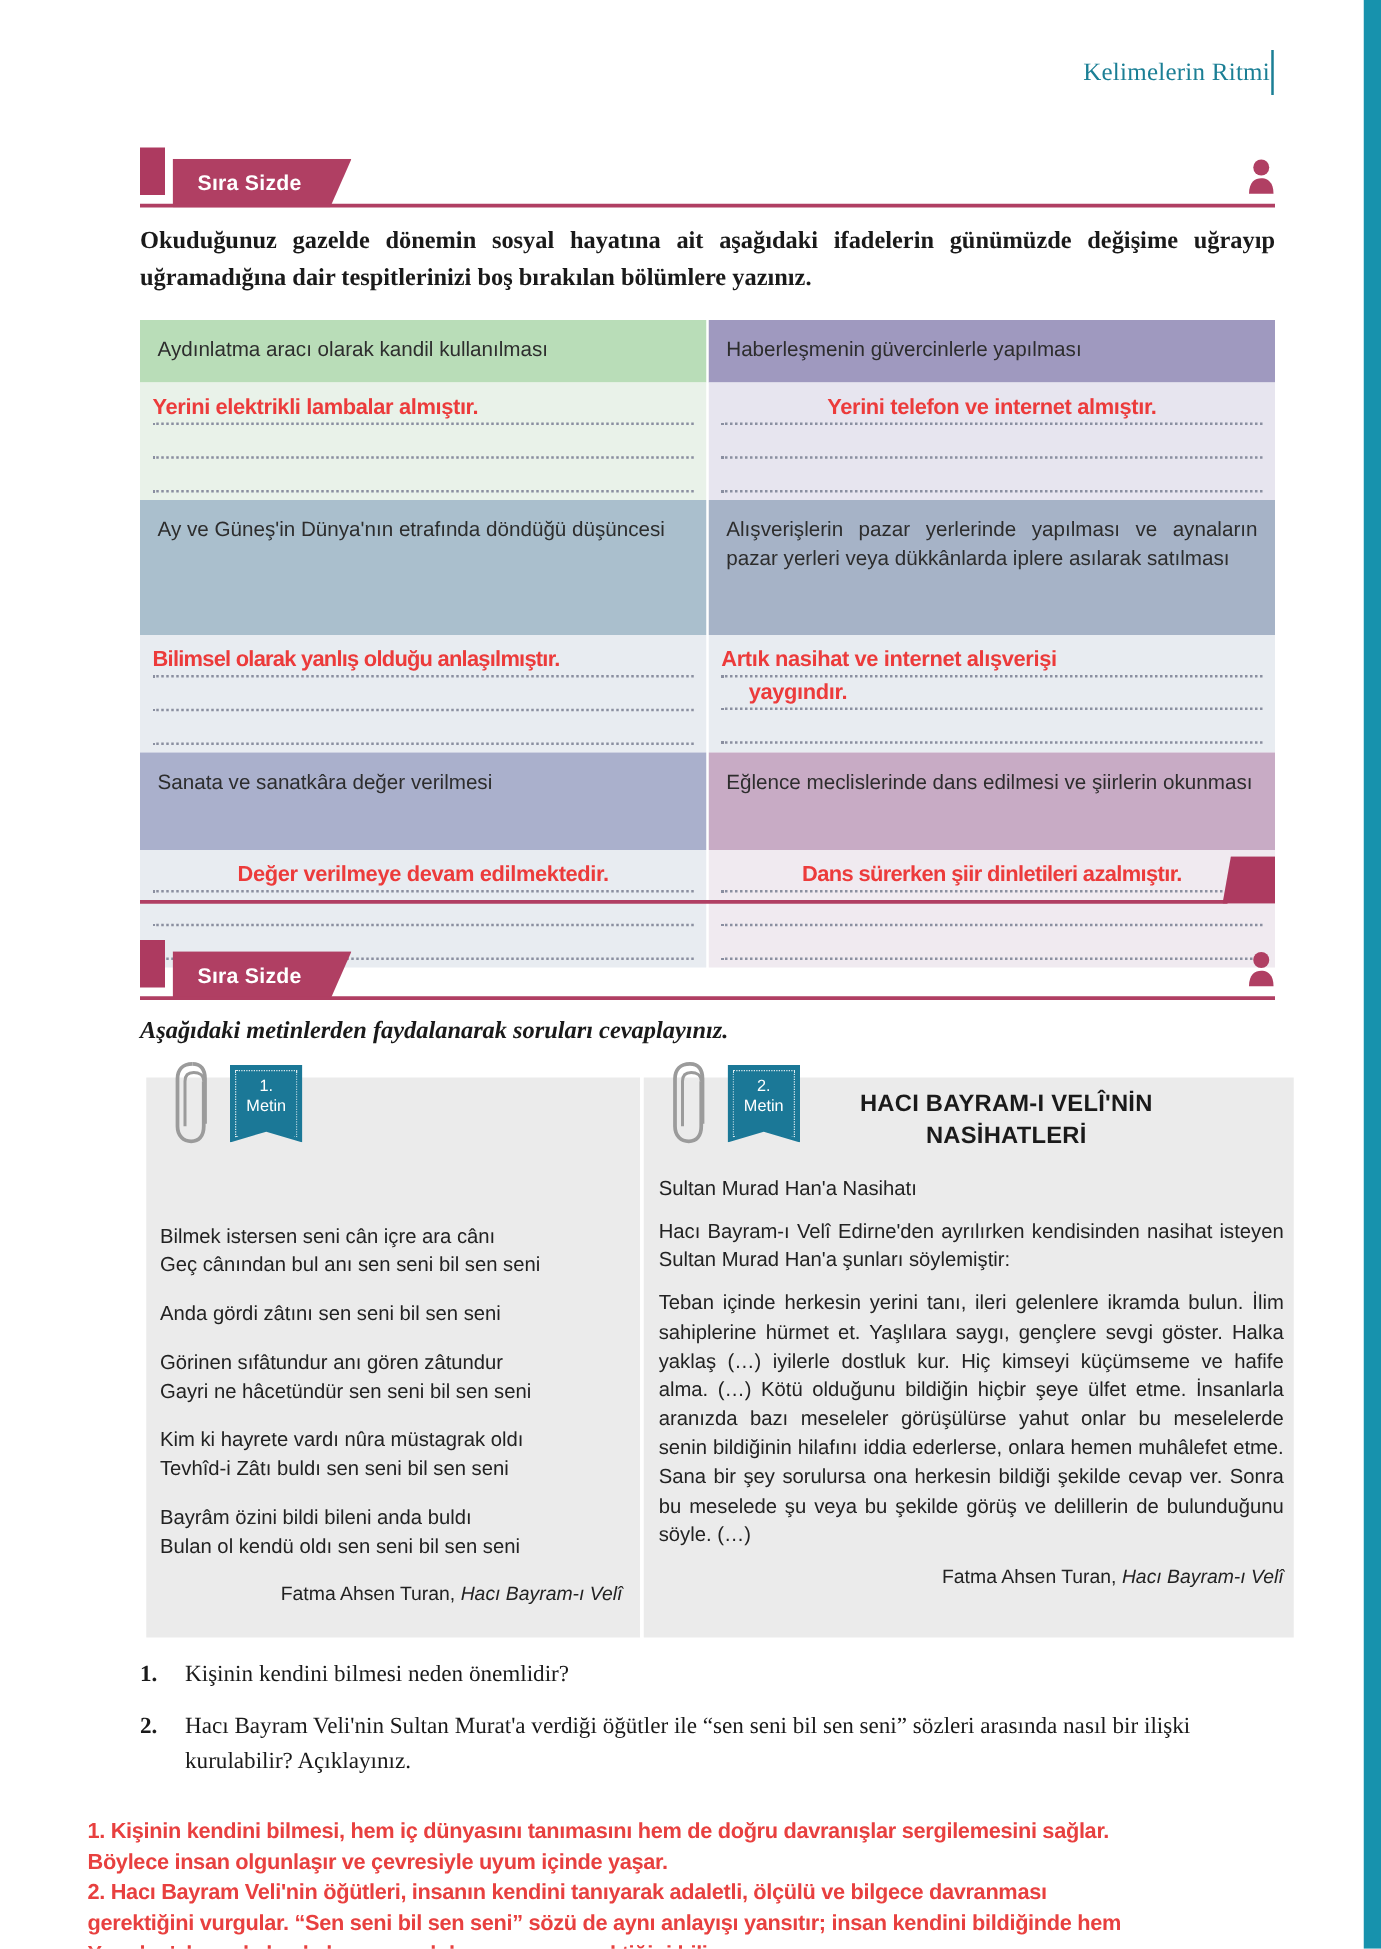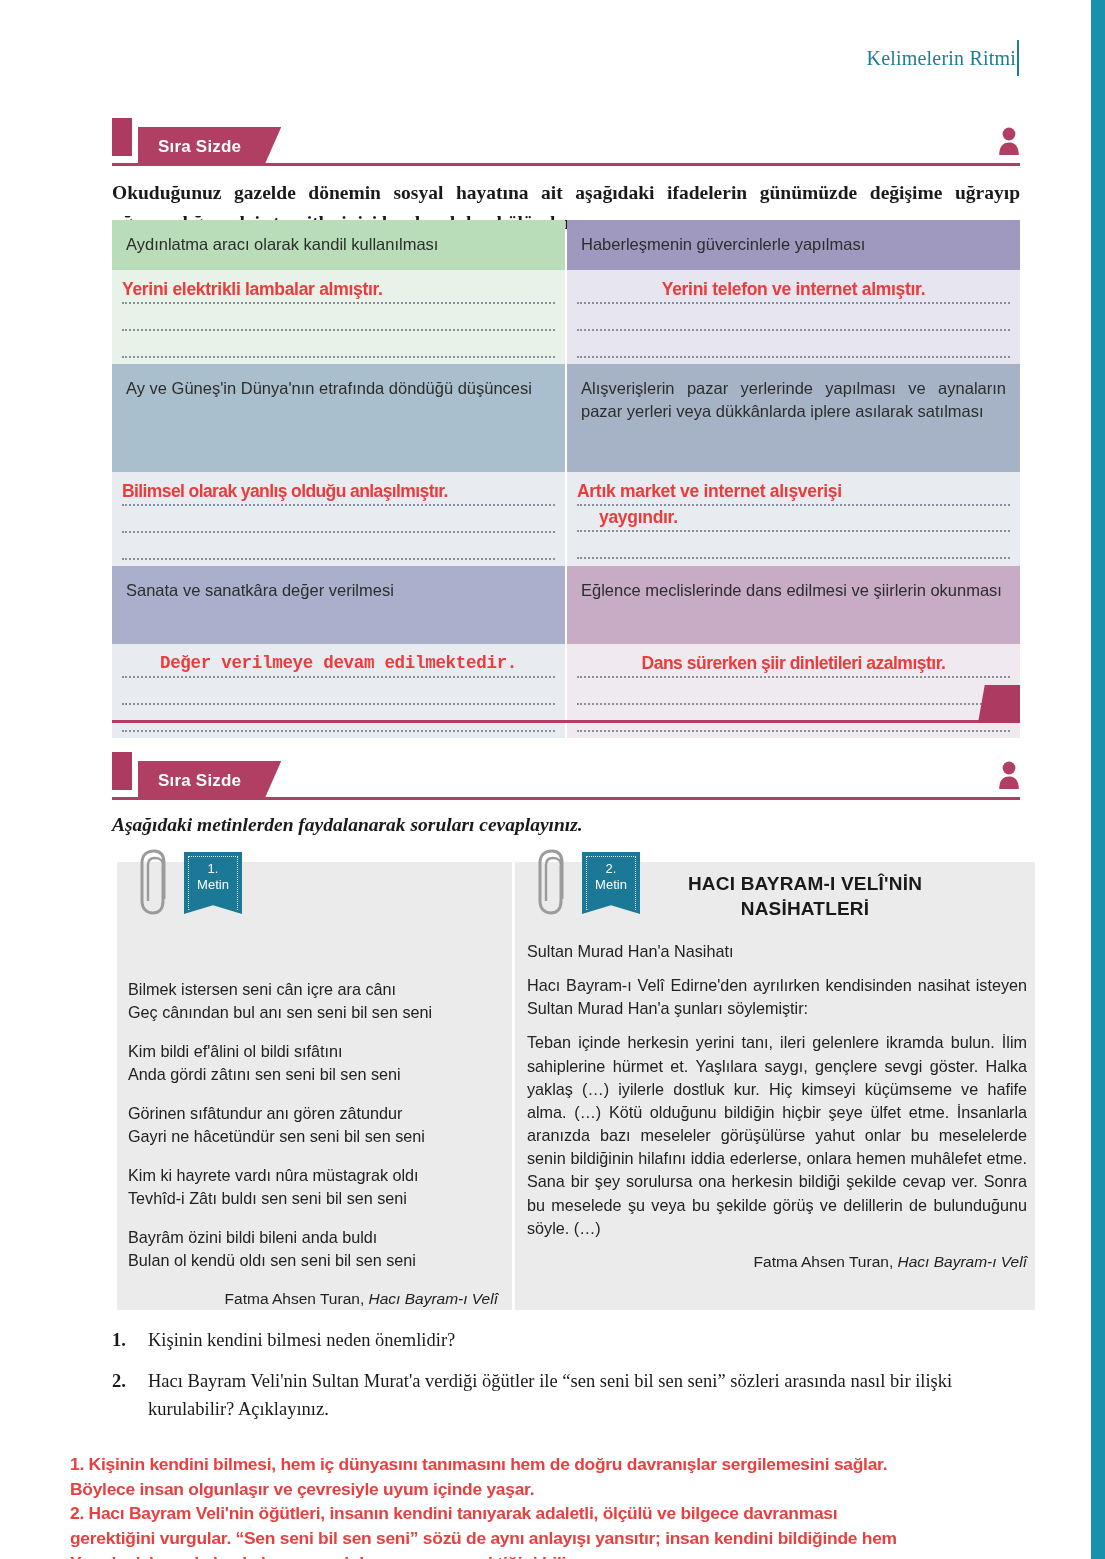--- a/index.html
+++ b/index.html
@@ -55,21 +55,21 @@
   }
   
   .intro {
     position: absolute; left: 112px; width: 908px;
     font-family: "Liberation Serif", serif;
     font-weight: bold; font-size: 19.5px; color: #1a1a1a;
     line-height: 1.55; text-align: justify;
   }
   
   .tbl {
-    position: absolute; left: 112px; top: 220px;
+    position: absolute; left: 112px; top: 256px;
     width: 908px;
     display: grid; grid-template-columns: 453px 453px;
     column-gap: 2px; row-gap: 0px;
   }
   .cell-head {
     padding: 13px 14px 14px 14px;
     font-size: 16.5px; color: #2d2d2d; line-height: 1.38;
   }
   .cell-ans {
     background: #e8ecf1;
@@ -195,29 +195,29 @@
 
   <div class="cell-head" style="background:#aabfcd;min-height:108px;">Ay ve Güneş'in Dünya'nın etrafında döndüğü düşüncesi</div>
   <div class="cell-head" style="background:#a6b3c7;min-height:108px;text-align:justify;">Alışverişlerin pazar yerlerinde yapılması ve aynaların pazar yerleri veya dükkânlarda iplere asılarak satılması</div>
 
   <div class="cell-ans" style="background:#e8ecf1;">
     <span class="ans-text" style="letter-spacing:-.6px;">Bilimsel olarak yanlış olduğu anlaşılmıştır.</span>
     <span class="ans-line"></span>
     <span class="ans-line"></span>
   </div>
   <div class="cell-ans" style="background:#e8ecf1;">
-    <span class="ans-text">Artık market ve internet alışverişi</span>
+    <span class="ans-text">Artık nasihat ve internet alışverişi</span>
     <span class="ans-text" style="padding-left:22px;">yaygındır.</span>
     <span class="ans-line"></span>
   </div>
 
   <div class="cell-head" style="background:#aab0cc;min-height:78px;">Sanata ve sanatkâra değer verilmesi</div>
   <div class="cell-head" style="background:#c8abc5;min-height:78px;">Eğlence meclislerinde dans edilmesi ve şiirlerin okunması</div>
 
-  <div class="cell-ans" style="background:#e8ecf1;font-family:Liberation Mono, monospace;">
+  <div class="cell-ans" style="background:#e8ecf1;">
     <span class="ans-text center">Değer verilmeye devam edilmektedir.</span>
     <span class="ans-line"></span>
     <span class="ans-line"></span>
   </div>
   <div class="cell-ans" style="background:#f0eaf0;">
     <span class="ans-text center" style="letter-spacing:-.5px;">Dans sürerken şiir dinletileri azalmıştır.</span>
     <span class="ans-line"></span>
     <span class="ans-line"></span>
   </div>
 </div>
@@ -253,21 +253,20 @@
   <div>1.</div>
   <div>Metin</div>
 </div>
 
 <div class="poem">
   <div class="stanza">
     <div>Bilmek istersen seni cân içre ara cânı</div>
     <div>Geç cânından bul anı sen seni bil sen seni</div>
   </div>
   <div class="stanza">
-    <div>Kim bildi ef'âlini ol bildi sıfâtını</div>
     <div>Anda gördi zâtını sen seni bil sen seni</div>
   </div>
   <div class="stanza">
     <div>Görinen sıfâtundur anı gören zâtundur</div>
     <div>Gayri ne hâcetündür sen seni bil sen seni</div>
   </div>
   <div class="stanza">
     <div>Kim ki hayrete vardı nûra müstagrak oldı</div>
     <div>Tevhîd-i Zâtı buldı sen seni bil sen seni</div>
   </div>

